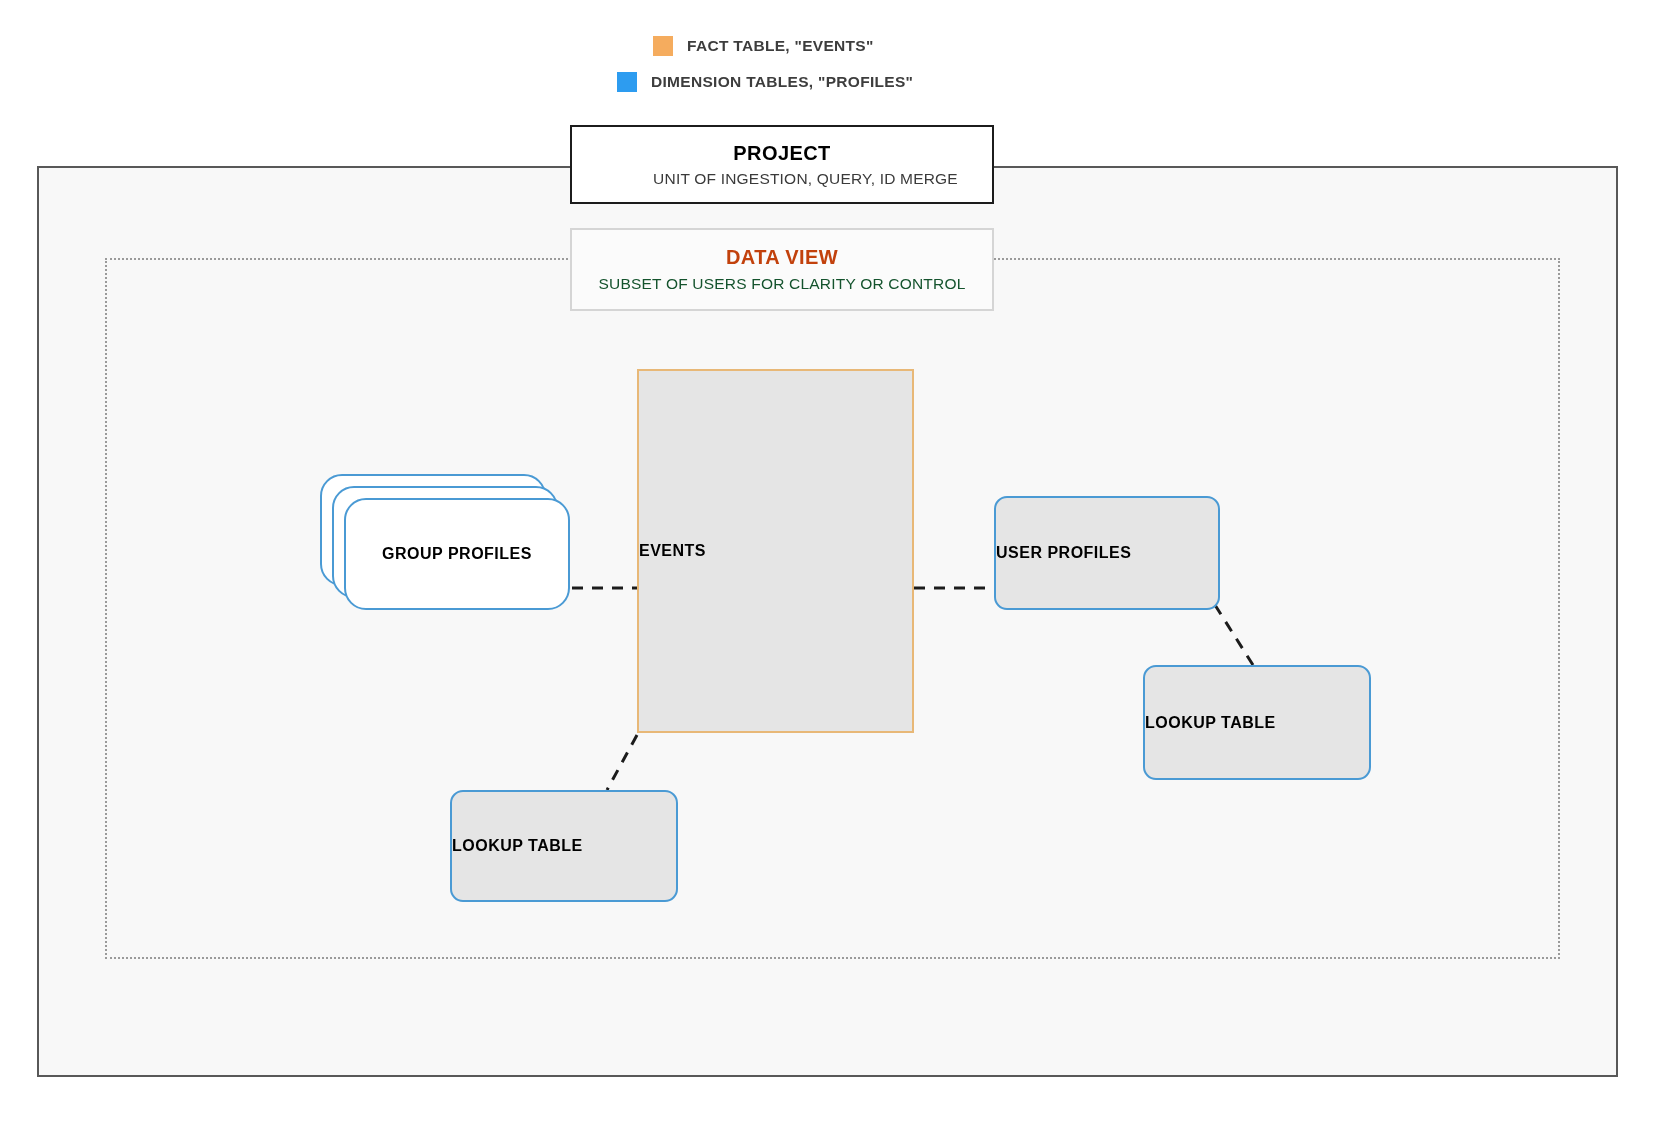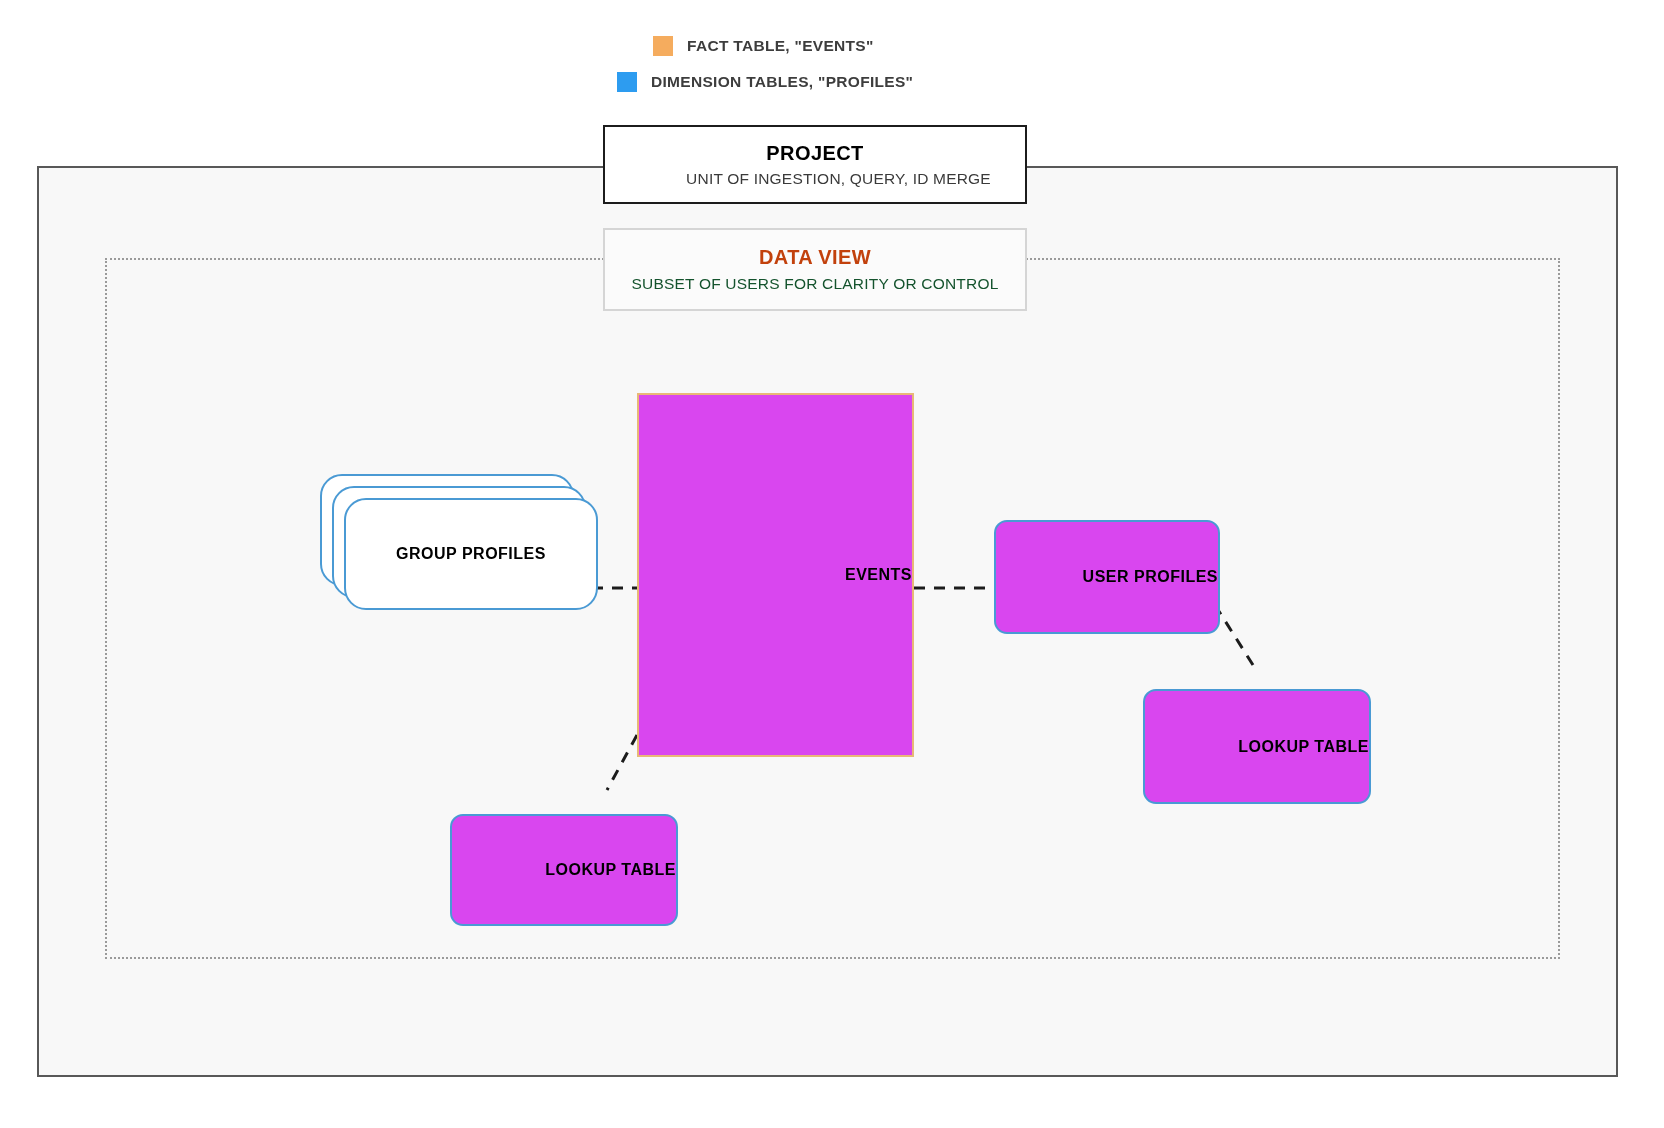--- a/index.html
+++ b/index.html
@@ -67,21 +67,20 @@
 
   
   .header-card {
     position: absolute;
     box-sizing: border-box;
     background: #ffffff;
     display: flex;
     flex-direction: column;
     align-items: center;
     justify-content: center;
-    margin-left: 33px;
   }
   #project-card {
     left: 570px;
     top: 125px;
     width: 424px;
     height: 79px;
     border: 2px solid #1c1c1c;
   }
   #project-card .card-title {
     font-size: 20px;
@@ -114,25 +113,24 @@
   #dataview-card .card-sub {
     font-size: 15.5px;
     color: #14532d;
     letter-spacing: 0.2px;
   }
 
   
   .node {
     position: absolute;
     box-sizing: border-box;
-    background: #d946ef;
-    display: flex;
-    align-items: center;
-    justify-content: flex-end;
-    margin-top: 24px;
+    background: #e5e5e5;
+    display: flex;
+    align-items: center;
+    justify-content: flex-start;
   }
   .node-label {
     font-size: 16px;
     font-weight: bold;
     color: #000000;
     letter-spacing: 0.5px;
     white-space: nowrap;
   }
 
   
@@ -172,21 +170,21 @@
   #group-profiles-stack {
     position: absolute;
     left: 320px;
     top: 474px;
     width: 250px;
     height: 136px;
   }
   .stack-card {
     position: absolute;
     box-sizing: border-box;
-    width: 254px;
+    width: 226px;
     height: 112px;
     background: #ffffff;
     border: 2px solid #4a9ad4;
     border-radius: 22px;
   }
   #stack-card-back  { left: 0px;  top: 0px;  }
   #stack-card-mid   { left: 12px; top: 12px; }
   #stack-card-front {
     left: 24px;
     top: 24px;

